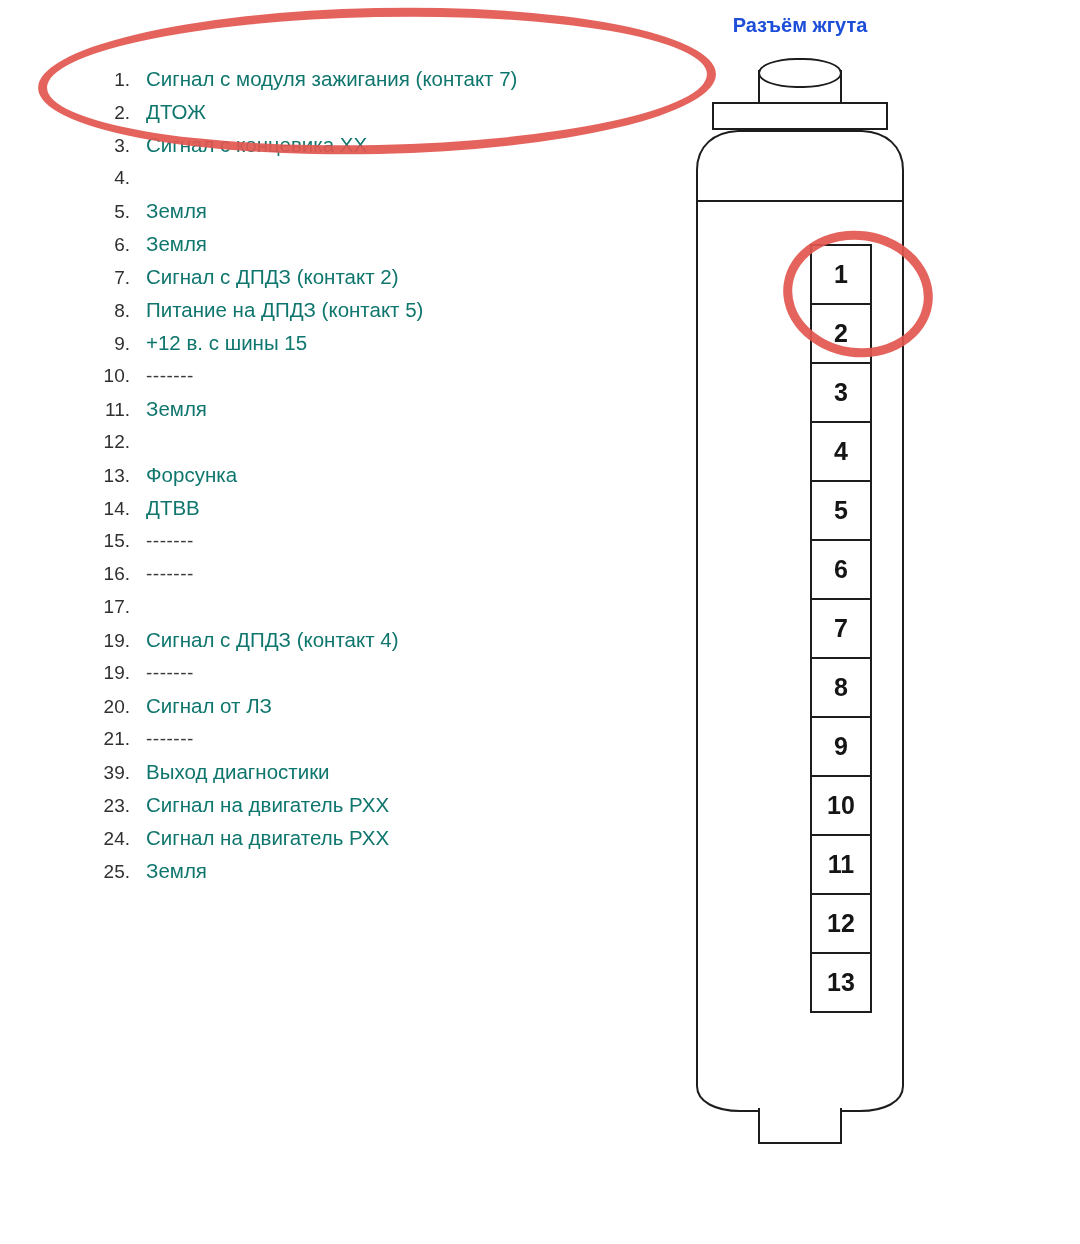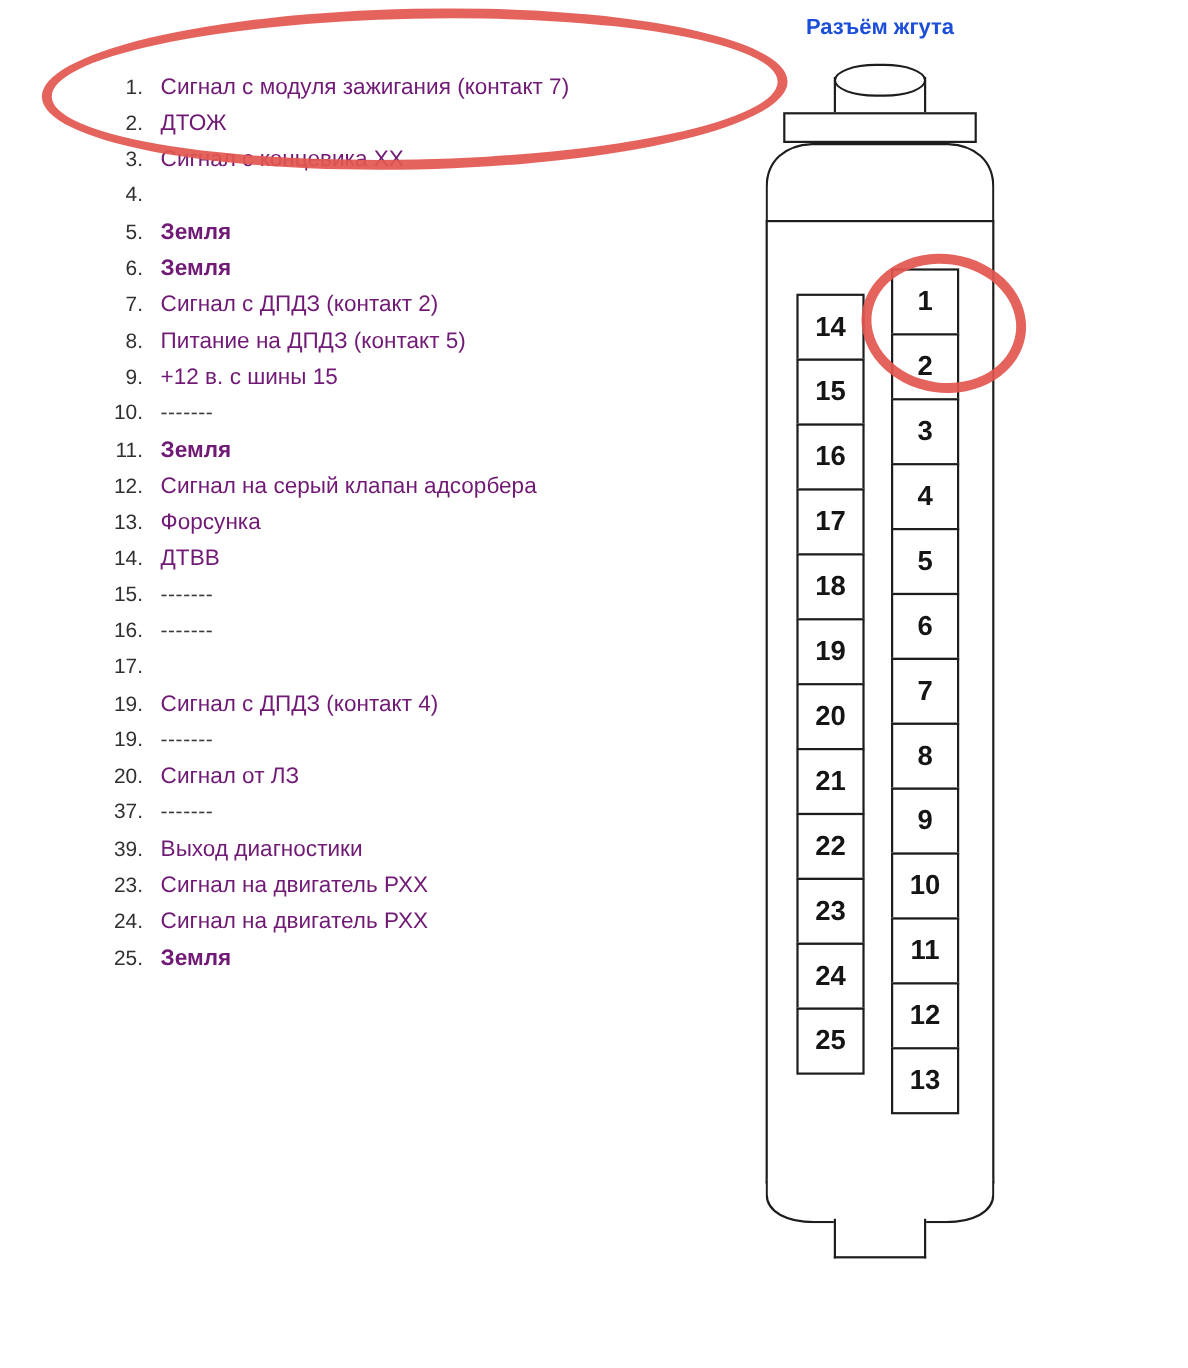--- a/index.html
+++ b/index.html
@@ -33,25 +33,25 @@
   .pin-num {
     width: 52px;
     text-align: right;
     padding-right: 16px;
     font-size: 19px;
     color: #303030;
     flex: 0 0 auto;
   }
   .pin-label {
     font-size: 20.5px;
-    color: #701a75;
+    color: #0f766e;
     white-space: nowrap;
   }
   .pin-label.bold {
-    font-weight: bold;
+    font-weight: normal;
   }
   .pin-label.dash {
     font-size: 19px;
     letter-spacing: 0.5px;
     color: #3a3a3a;
   }
 
   
   #connector {
     position: absolute;
@@ -248,21 +248,20 @@
   <div class="pin-row">
     <span class="pin-num">10.</span>
     <span class="pin-label dash">-------</span>
   </div>
   <div class="pin-row">
     <span class="pin-num">11.</span>
     <span class="pin-label bold">Земля</span>
   </div>
   <div class="pin-row">
     <span class="pin-num">12.</span>
-    <span class="pin-label">Сигнал на серый клапан адсорбера</span>
   </div>
   <div class="pin-row">
     <span class="pin-num">13.</span>
     <span class="pin-label">Форсунка</span>
   </div>
   <div class="pin-row">
     <span class="pin-num">14.</span>
     <span class="pin-label">ДТВВ</span>
   </div>
   <div class="pin-row">
@@ -282,21 +281,21 @@
   </div>
   <div class="pin-row">
     <span class="pin-num">19.</span>
     <span class="pin-label dash">-------</span>
   </div>
   <div class="pin-row">
     <span class="pin-num">20.</span>
     <span class="pin-label">Сигнал от ЛЗ</span>
   </div>
   <div class="pin-row">
-    <span class="pin-num">37.</span>
+    <span class="pin-num">21.</span>
     <span class="pin-label dash">-------</span>
   </div>
   <div class="pin-row">
     <span class="pin-num">39.</span>
     <span class="pin-label">Выход диагностики</span>
   </div>
   <div class="pin-row">
     <span class="pin-num">23.</span>
     <span class="pin-label">Сигнал на двигатель РХХ</span>
   </div>
@@ -323,34 +322,20 @@
     <path d="M1,73 L1,40 C1,16 18,2 42,1 L166,1 C190,2 207,16 207,40 L207,73" fill="#ffffff" stroke="#1d1d1d" stroke-width="2"></path>
   </svg>
 
   <div class="body-box"></div>
 
   <svg class="bottom-shoulder" viewBox="0 0 208 40">
     <path d="M1,0 L1,14 C1,30 20,39 44,39 L164,39 C188,39 207,30 207,14 L207,0" fill="#ffffff" stroke="#1d1d1d" stroke-width="2"></path>
   </svg>
   <div class="foot"></div>
 
-  <div class="pin-col" id="pin-col-left">
-    <div class="pin-cell">14</div>
-    <div class="pin-cell">15</div>
-    <div class="pin-cell">16</div>
-    <div class="pin-cell">17</div>
-    <div class="pin-cell">18</div>
-    <div class="pin-cell">19</div>
-    <div class="pin-cell">20</div>
-    <div class="pin-cell">21</div>
-    <div class="pin-cell">22</div>
-    <div class="pin-cell">23</div>
-    <div class="pin-cell">24</div>
-    <div class="pin-cell">25</div>
-  </div>
 
   <div class="pin-col" id="pin-col-right">
     <div class="pin-cell">1</div>
     <div class="pin-cell">2</div>
     <div class="pin-cell">3</div>
     <div class="pin-cell">4</div>
     <div class="pin-cell">5</div>
     <div class="pin-cell">6</div>
     <div class="pin-cell">7</div>
     <div class="pin-cell">8</div>

